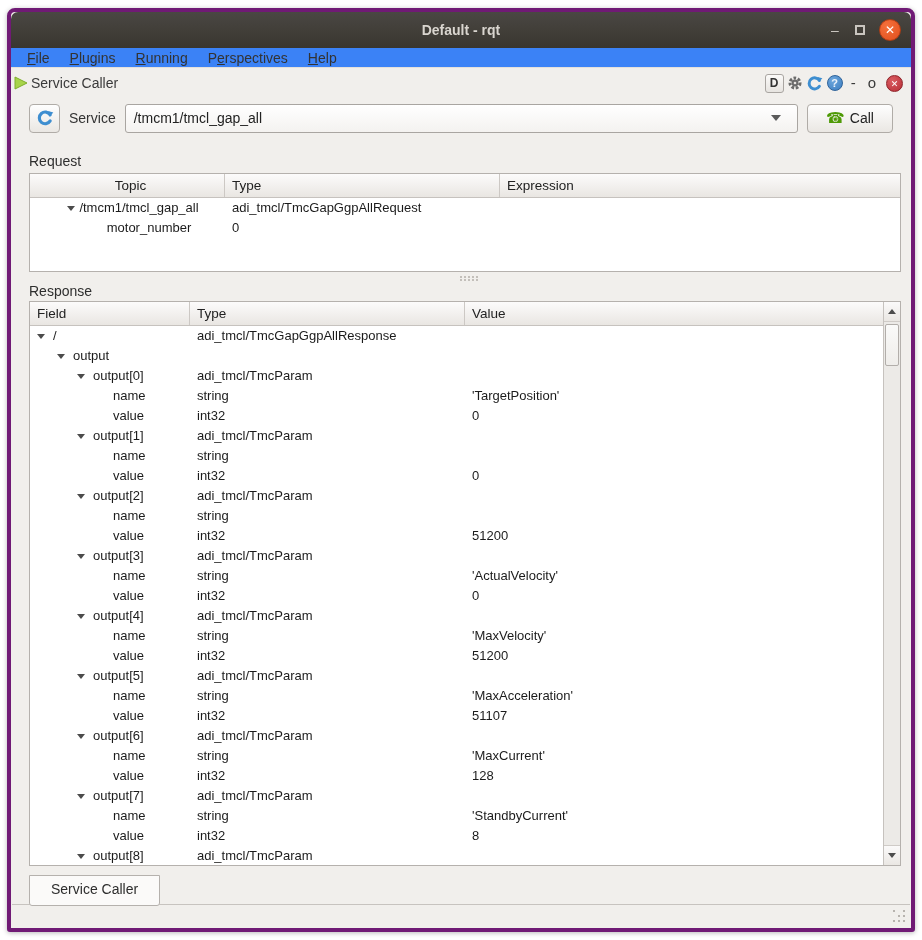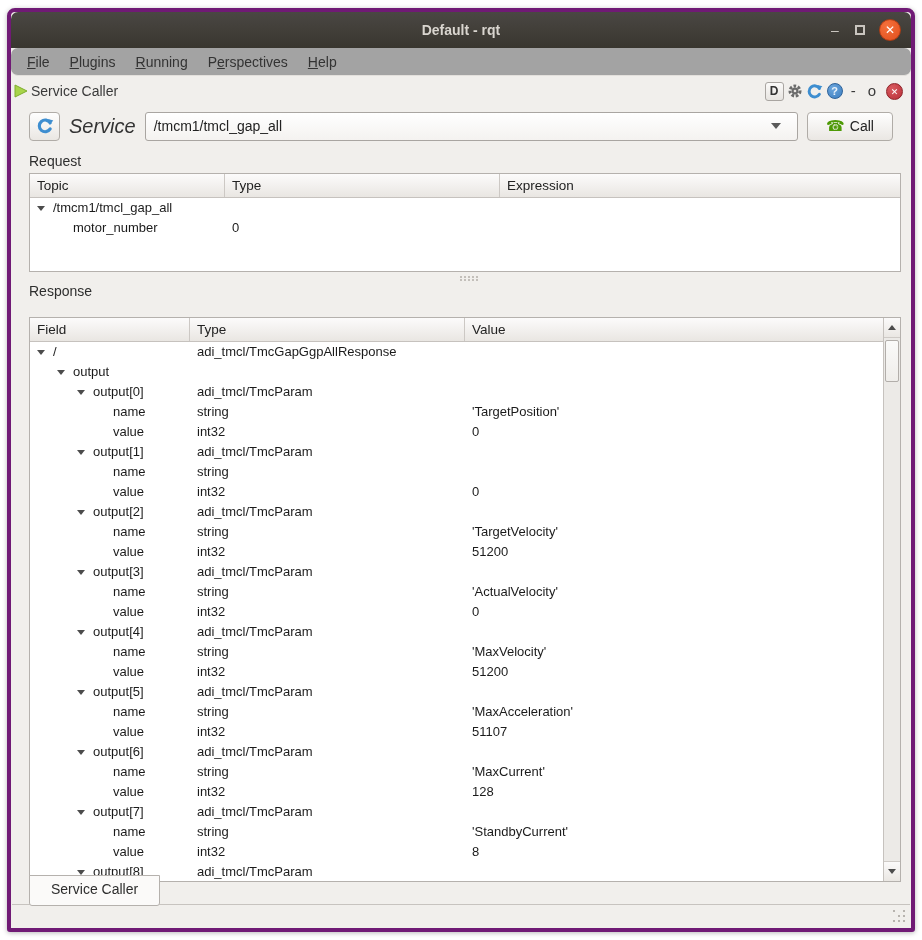--- a/index.html
+++ b/index.html
@@ -14,22 +14,22 @@
     background:linear-gradient(#4a4743,#39362f); display:flex; align-items:center; justify-content:center; }
   .titlebar .title { color:#d9d5cf; font-weight:bold; font-size:14px; }
   .winbtns { position:absolute; right:10px; top:0; height:36px; display:flex; align-items:center; gap:14px; }
   .win-min { color:#c9c5bf; font-size:14px; line-height:10px; width:12px; text-align:center; cursor:pointer; }
   .win-max { width:10px; height:10px; border:2px solid #c9c5bf; cursor:pointer; }
   .win-close { width:22px; height:22px; border-radius:50%;
     background:radial-gradient(circle at 35% 30%, #f4703b, #e14f1d); border:1px solid #b13d14;
     color:#fff; font-size:12px; font-weight:bold; text-align:center; line-height:20px; cursor:pointer; }
 
   
-  .menubar { height:28px; display:flex; align-items:center; padding-left:6px; background:#a3a3a3;
-    border-bottom:1px solid #e3e0dc; font-size:14px; color:#333;border-radius:7px; }
+  .menubar { height:20px; display:flex; align-items:center; padding-left:6px; background:#3b82f6;
+    border-bottom:1px solid #e3e0dc; font-size:14px; color:#333; }
   .menu-item { padding:3px 10px; cursor:pointer; }
   .menu-item u { text-decoration:underline; }
 
   
   .dock-header { height:30px; display:flex; align-items:center; padding:0 8px 0 1px; font-size:14px; color:#3a3a3a; }
   .dock-header .dtitle { margin-left:1px; }
   .dock-header .spacer { flex:1; }
   .dock-icons { display:flex; align-items:center; gap:2px; }
   .dbtn { width:19px; height:19px; border:1px solid #a9a5a1; border-radius:3px;
     background:linear-gradient(#fbfaf9,#e7e4e0); font-size:12px; font-weight:bold; color:#333;
@@ -40,42 +40,42 @@
     color:#eaf2fa; font-size:11px; font-weight:bold; text-align:center; line-height:15px; }
   .txtbtn { font-size:15px; color:#3a3a3a; padding:0 5px; cursor:pointer; line-height:18px; }
   .dock-close { width:17px; height:17px; border-radius:50%;
     background:radial-gradient(circle at 35% 30%, #d95b60, #b92f38); border:1px solid #8e2228;
     color:#fff; font-size:9px; font-weight:bold; text-align:center; line-height:16px; cursor:pointer; margin-left:3px; }
 
   
   .toolbar { height:40px; display:flex; align-items:center; padding:0 18px; gap:9px; }
   .btn { background:linear-gradient(#fefefe,#eae7e3); border:1px solid #b0aca7; border-radius:4px; cursor:pointer; }
   .refresh-btn { width:31px; height:29px; display:flex; align-items:center; justify-content:center; }
-  .svc-label { font-size:20px; color:#333;font-style:italic; }
+  .svc-label { font-size:14px; color:#333; }
   .combobox { flex:1; height:29px; background:linear-gradient(#ffffff,#f4f2f0); border:1px solid #a9a5a1;
     border-radius:3px; display:flex; align-items:center; padding:0 8px; cursor:pointer; }
   .combobox .cval { flex:1; font-size:14px; color:#222; }
   .combo-arrow { width:0; height:0; border-left:5px solid transparent; border-right:5px solid transparent;
     border-top:6px solid #5a5a5a; margin-right:8px; }
   .call-btn { width:86px; height:29px; display:flex; align-items:center; justify-content:center; gap:5px;
     font-size:14px; color:#222; }
   .phone-ico { color:#4e9a06; font-size:15px; font-family:"DejaVu Sans",sans-serif; line-height:14px; }
 
   
   .sec-label { position:absolute; left:18px; font-size:14px; color:#2e2e2e; }
   #request-label { top:141px; }
   #response-label { top:271px; }
   .ttable { position:absolute; left:18px; width:872px; background:#fff; border:1px solid #b5b1ad; overflow:hidden; }
   #request-table { top:161px; height:99px; }
-  #response-table { top:305px; height:565px; }
+  #response-table { top:289px; height:565px; }
   .thead { display:flex; height:24px; background:linear-gradient(#fcfbfb,#e9e6e2);
     border-bottom:1px solid #c6c2be; font-size:13.5px; color:#222; line-height:23px; }
   .hc { padding-left:7px; border-right:1px solid #ccc8c4; white-space:nowrap; overflow:hidden; }
   .hc.last { border-right:none; flex:1; }
-  .req-f { width:195px; } .resp-f { width:160px; } .col-t { width:275px; }
+  .req-f { width:195px;text-align:center; } .resp-f { width:160px; } .col-t { width:275px; }
   .tbody { position:absolute; left:0; right:0; top:24px; bottom:0; overflow:hidden; }
   .trow { display:flex; height:20px; line-height:20px; font-size:13px; color:#1b1b1b; cursor:default; }
   .tcell { padding-left:7px; white-space:nowrap; overflow:hidden; }
   .tcell.v { flex:1; }
   .pad { display:inline-block; height:1px; }
   .tri { display:inline-block; width:16px; }
   .tri::before { content:''; display:inline-block; width:0; height:0; margin-bottom:1px;
     border-left:4px solid transparent; border-right:4px solid transparent; border-top:5px solid #4c4c4c; }
   .tri.hid::before { visibility:hidden; }
 
@@ -184,20 +184,21 @@
   <div class="sec-label" id="request-label">Request</div>
   <div class="ttable" id="request-table">
     <div class="thead">
       <div class="hc req-f">Topic</div>
       <div class="hc col-t">Type</div>
       <div class="hc last">Expression</div>
     </div>
     <div class="tbody">
         <div class="trow">
           <div class="tcell req-f"><span class="pad" style="width: 0px;"></span><span class="tri"></span><span>/tmcm1/tmcl_gap_all</span></div>
+          <div class="tcell col-t">adi_tmcl/TmcGapGgpAllRequest</div>
           <div class="tcell v"></div>
         </div>
         <div class="trow">
           <div class="tcell req-f"><span class="pad" style="width: 20px;"></span><span class="tri hid"></span><span>motor_number</span></div>
           <div class="tcell v">0</div>
         </div>
       </div>
   </div>
 
   <div class="splitter">
@@ -251,21 +252,20 @@
           <div class="tcell v">0</div>
         </div>
         <div class="trow">
           <div class="tcell resp-f"><span class="pad" style="width: 40px;"></span><span class="tri"></span><span>output[2]</span></div>
           <div class="tcell col-t">adi_tmcl/TmcParam</div>
           <div class="tcell v"></div>
         </div>
         <div class="trow">
           <div class="tcell resp-f"><span class="pad" style="width: 60px;"></span><span class="tri hid"></span><span>name</span></div>
           <div class="tcell col-t">string</div>
-          <div class="tcell v">'TargetVelocity'</div>
         </div>
         <div class="trow">
           <div class="tcell resp-f"><span class="pad" style="width: 60px;"></span><span class="tri hid"></span><span>value</span></div>
           <div class="tcell col-t">int32</div>
           <div class="tcell v">51200</div>
         </div>
         <div class="trow">
           <div class="tcell resp-f"><span class="pad" style="width: 40px;"></span><span class="tri"></span><span>output[3]</span></div>
           <div class="tcell col-t">adi_tmcl/TmcParam</div>
           <div class="tcell v"></div>

